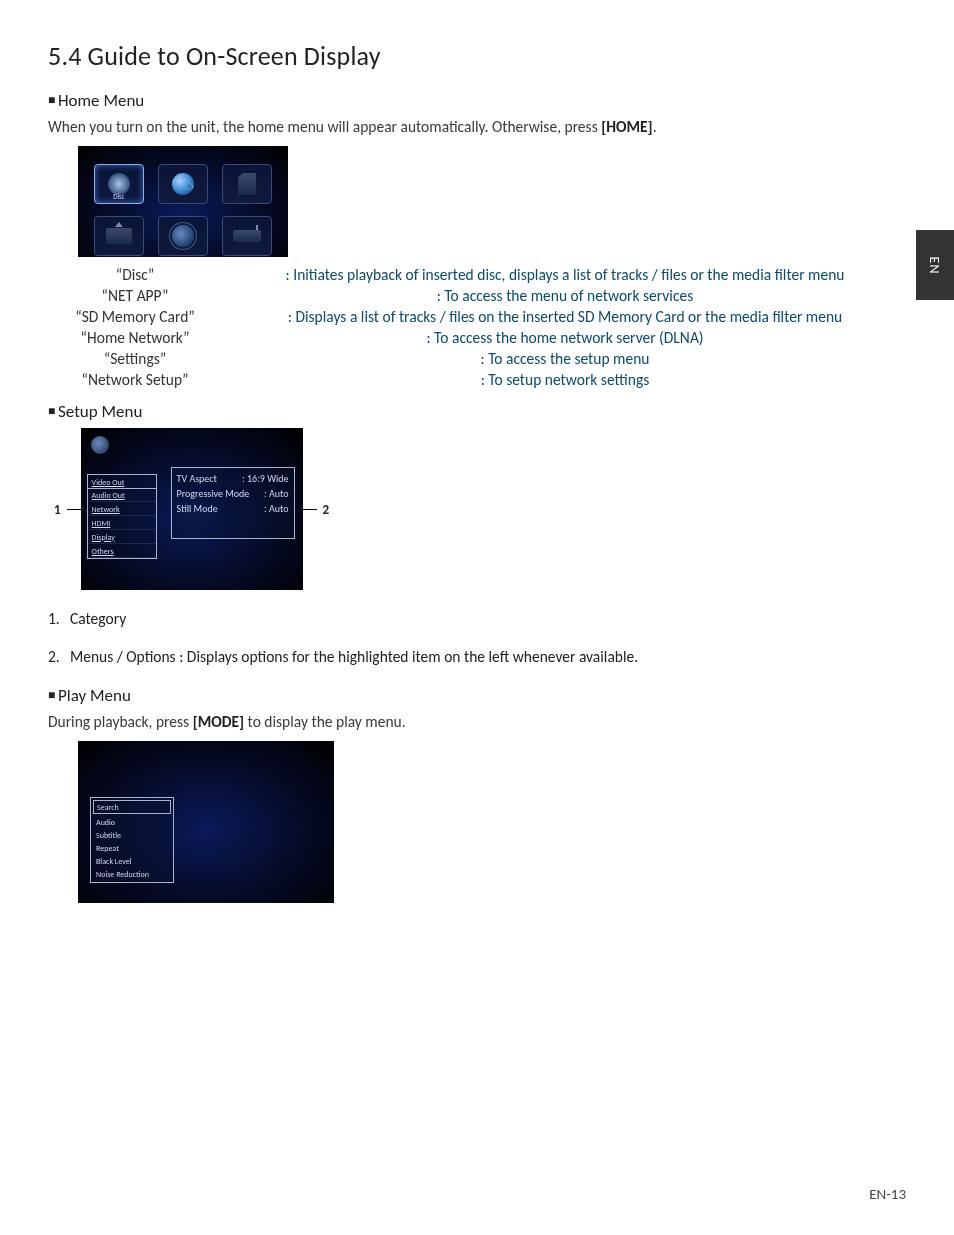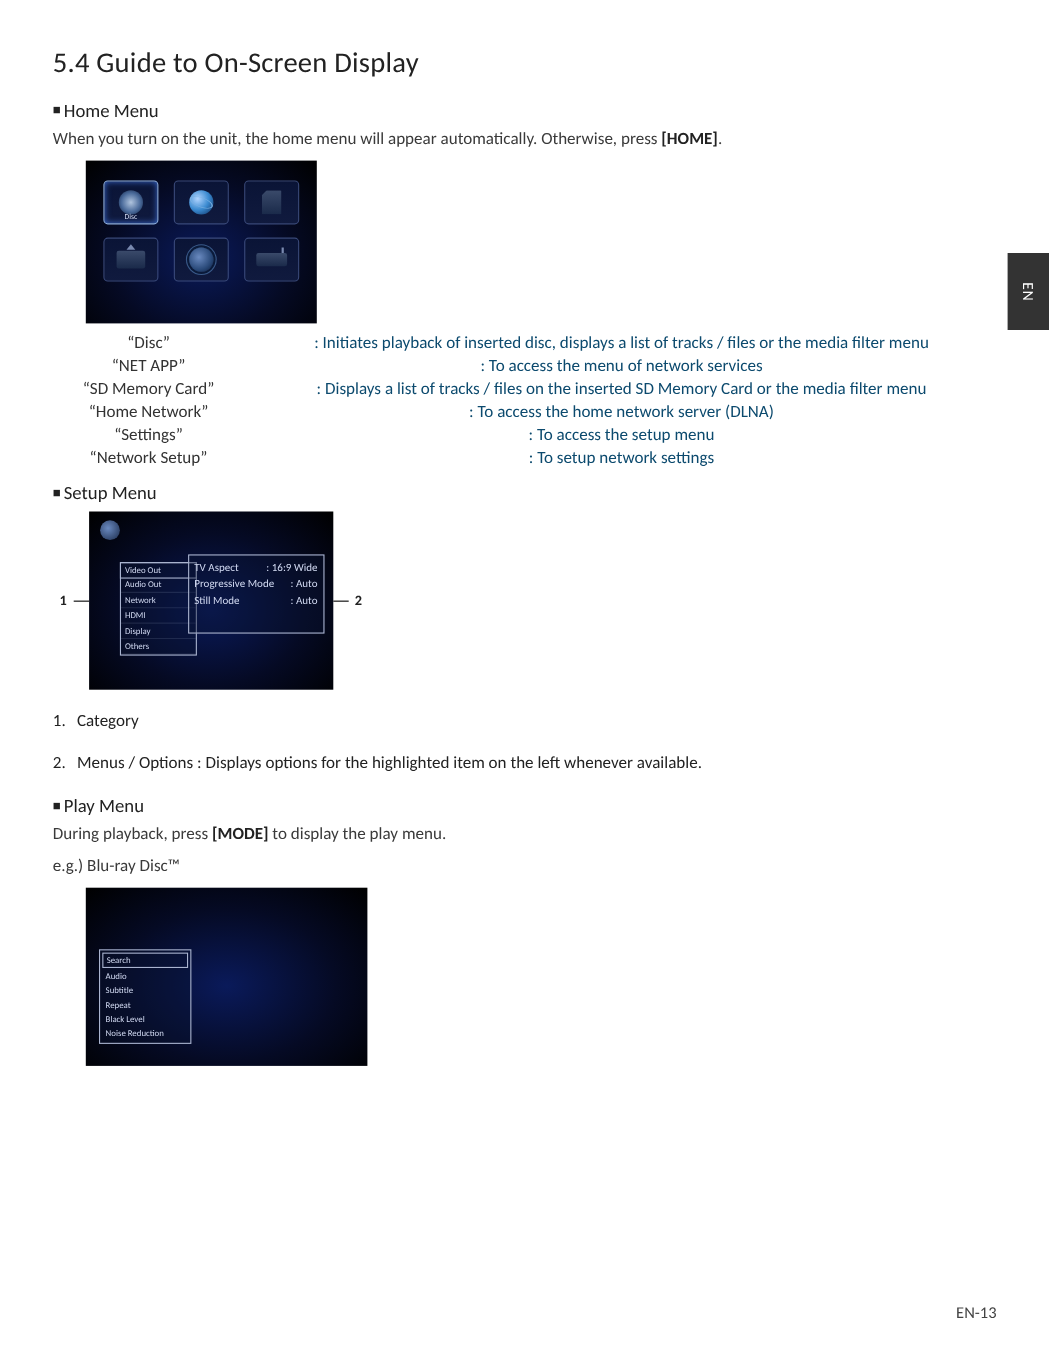--- a/index.html
+++ b/index.html
@@ -65,21 +65,21 @@
     position: absolute;
     bottom: 32px;
     right: 48px;
     font-size: 15px;
     color: #444;
   }
 
   
   .home-shot {
     width: 210px;
-    height: 148px;
+    height: 111px;
     margin: 8px 0 8px 30px;
     background: radial-gradient(ellipse at 50% 60%, #0a1a5a 0%, #050a24 55%, #000 100%);
     padding: 18px 10px 10px 10px;
     box-sizing: border-box;
     display: flex;
     flex-direction: column;
     gap: 12px;
     align-items: center;
     text-decoration: underline;
   }
@@ -200,26 +200,27 @@
     padding: 10px 10px;
     box-sizing: border-box;
   }
   .setup-gear {
     position:absolute; top:8px; left:10px;
     width:18px; height:18px; border-radius:50%;
     background: radial-gradient(circle at 40% 40%, #6a8ac0, #1a2a4a);
   }
   .setup-left {
     position:absolute;
-    top: 46px; left: 28px;
+    top: 46px; left: 6px;
     width: 68px;
     border: 1px solid #aab4d0;
     background: rgba(10,20,50,0.4);
     font-size: 8px;
     color: #d0d8f0;
+    text-decoration: underline;
   }
   .setup-left .row {
     padding: 1.5px 4px;
     border-bottom: 1px solid rgba(170,180,208,0.15);
   }
   .setup-left .row.sel {
     border: 1px solid #aab4d0;
     margin: -1px;
   }
   .setup-right {
@@ -374,21 +375,20 @@
     <div class="nl">
       <span class="n">2.</span><span class="lbl strong">Menus / Options</span>
       <span class="lbl">: Displays options for the highlighted item on the left whenever available.</span>
     </div>
   </div>
 
   <div class="sub">Play Menu</div>
   <p class="body">
     <span>During playback, press </span><span class="bold">[MODE]</span><span> to display the play menu.</span>
   </p>
-  <p class="body indent">e.g.) Blu-ray Disc™</p>
 
   <div class="play-shot">
     <div class="play-panel">
       <div class="row sel">Search</div>
       <div class="row">Audio</div>
       <div class="row">Subtitle</div>
       <div class="row">Repeat</div>
       <div class="row">Black Level</div>
       <div class="row">Noise Reduction</div>
     </div>

